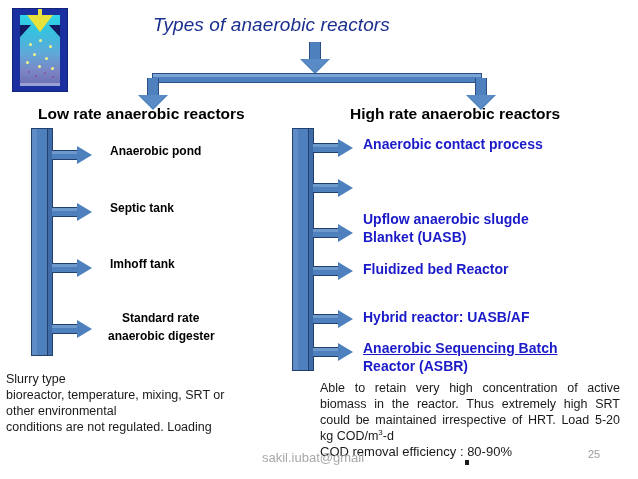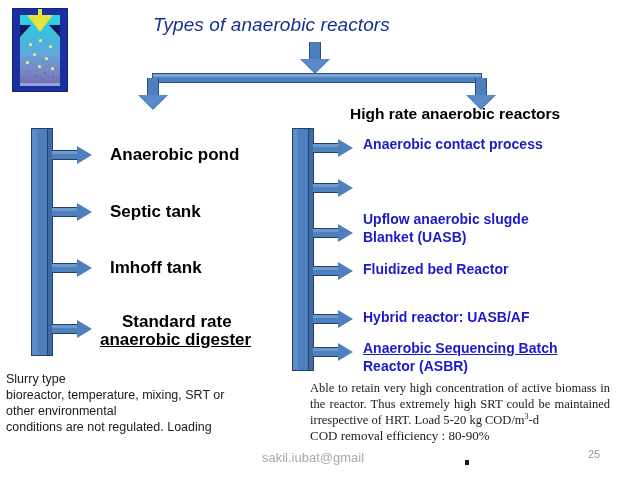--- a/index.html
+++ b/index.html
@@ -244,45 +244,44 @@
     width: 0;
     height: 0;
     border-top: 9px solid transparent;
     border-bottom: 9px solid transparent;
     border-left: 15px solid #4e80bd;
   }
 
   
   .item-label {
     position: absolute;
-    font-size: 17px;
+    font-size: 12px;
     font-weight: bold;
     line-height: 1.12;
   }
   .item-left  { color: #000000; }
   .item-right { color: #1a1ac8; font-size: 14px; }
 
   
   .note {
     position: absolute;
     font-size: 12.5px;
     color: #1a1a1a;
     line-height: 1.28;
   }
   .note-left {
     left: 6px;
     top: 371px;
     width: 280px;
   }
   .note-right {
-    left: 310px;
+    left: 320px;
     top: 380px;
     width: 300px;
     text-align: justify;
-    font-family: Liberation Serif, serif;
   }
   .note-right .lastline {
     text-align: left;
     font-size: 13px;
   }
   .note-right sup {
     font-size: 8px;
     vertical-align: super;
   }
 
@@ -349,20 +348,21 @@
   <div class="arrow-down arrow-left">
     <div class="shaft"></div>
     <div class="head"></div>
   </div>
 
   <div class="arrow-down arrow-right">
     <div class="shaft"></div>
     <div class="head"></div>
   </div>
 
+  <div class="col-head col-head-left">Low rate anaerobic reactors</div>
   <div class="col-head col-head-right">High rate anaerobic reactors</div>
 
   <div class="spine spine-left"></div>
 
   <div class="arrow-right-h" style="left:52px;top:146px;">
     <div class="shaft"></div>
     <div class="head"></div>
   </div>
   <div class="arrow-right-h" style="left:52px;top:203px;">
     <div class="shaft"></div>
@@ -374,21 +374,21 @@
   </div>
   <div class="arrow-right-h" style="left:52px;top:320px;">
     <div class="shaft"></div>
     <div class="head"></div>
   </div>
 
   <div class="item-label item-left" style="left:110px;top:145px;">Anaerobic pond</div>
   <div class="item-label item-left" style="left:110px;top:202px;">Septic tank</div>
   <div class="item-label item-left" style="left:110px;top:258px;">Imhoff tank</div>
   <div class="item-label item-left" style="left:122px;top:312px;">Standard rate</div>
-  <div class="item-label item-left" style="left:100px;top:330px;text-decoration:underline;">anaerobic digester</div>
+  <div class="item-label item-left" style="left:108px;top:330px;">anaerobic digester</div>
 
   <div class="spine spine-right"></div>
 
   <div class="arrow-right-h" style="left:313px;top:139px;">
     <div class="shaft"></div>
     <div class="head"></div>
   </div>
   <div class="arrow-right-h" style="left:313px;top:179px;">
     <div class="shaft"></div>
     <div class="head"></div>

